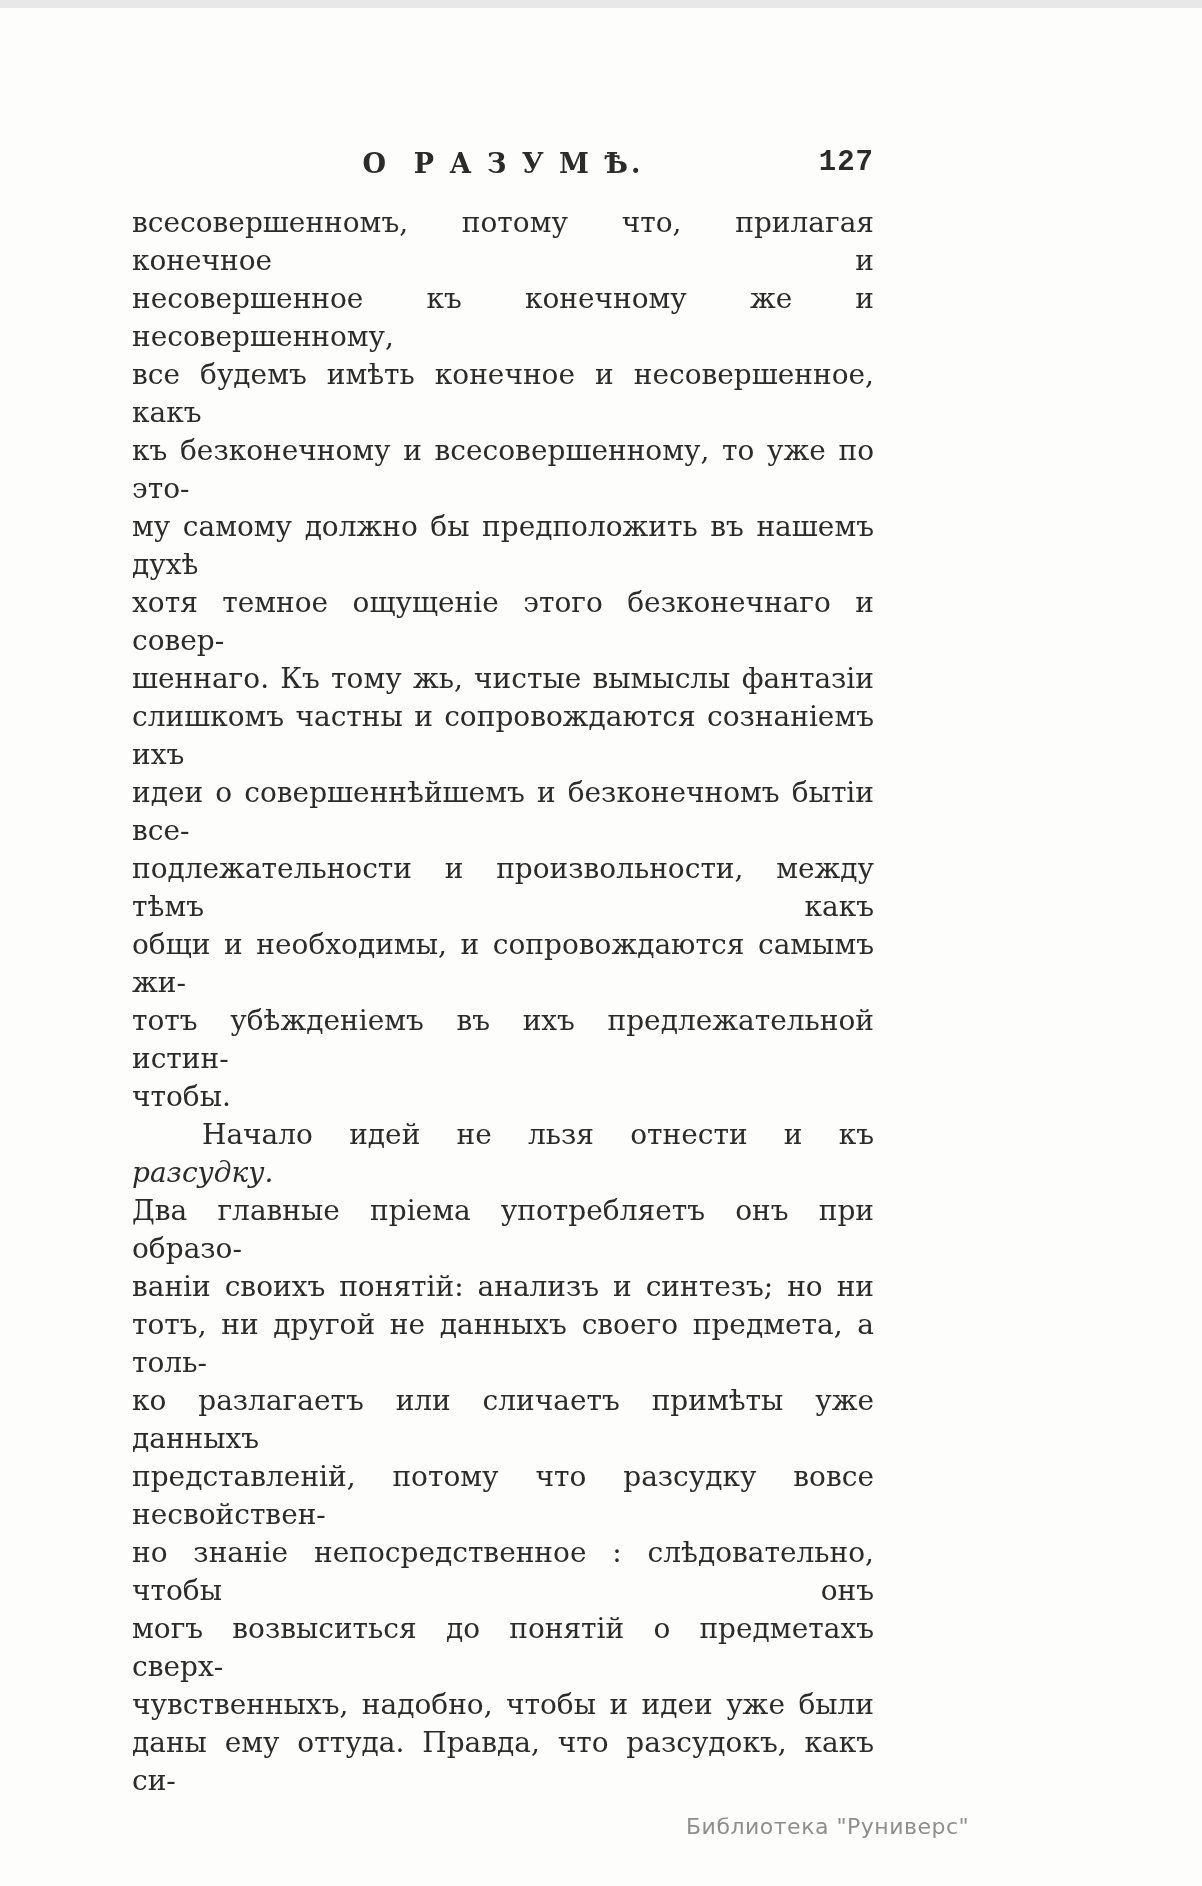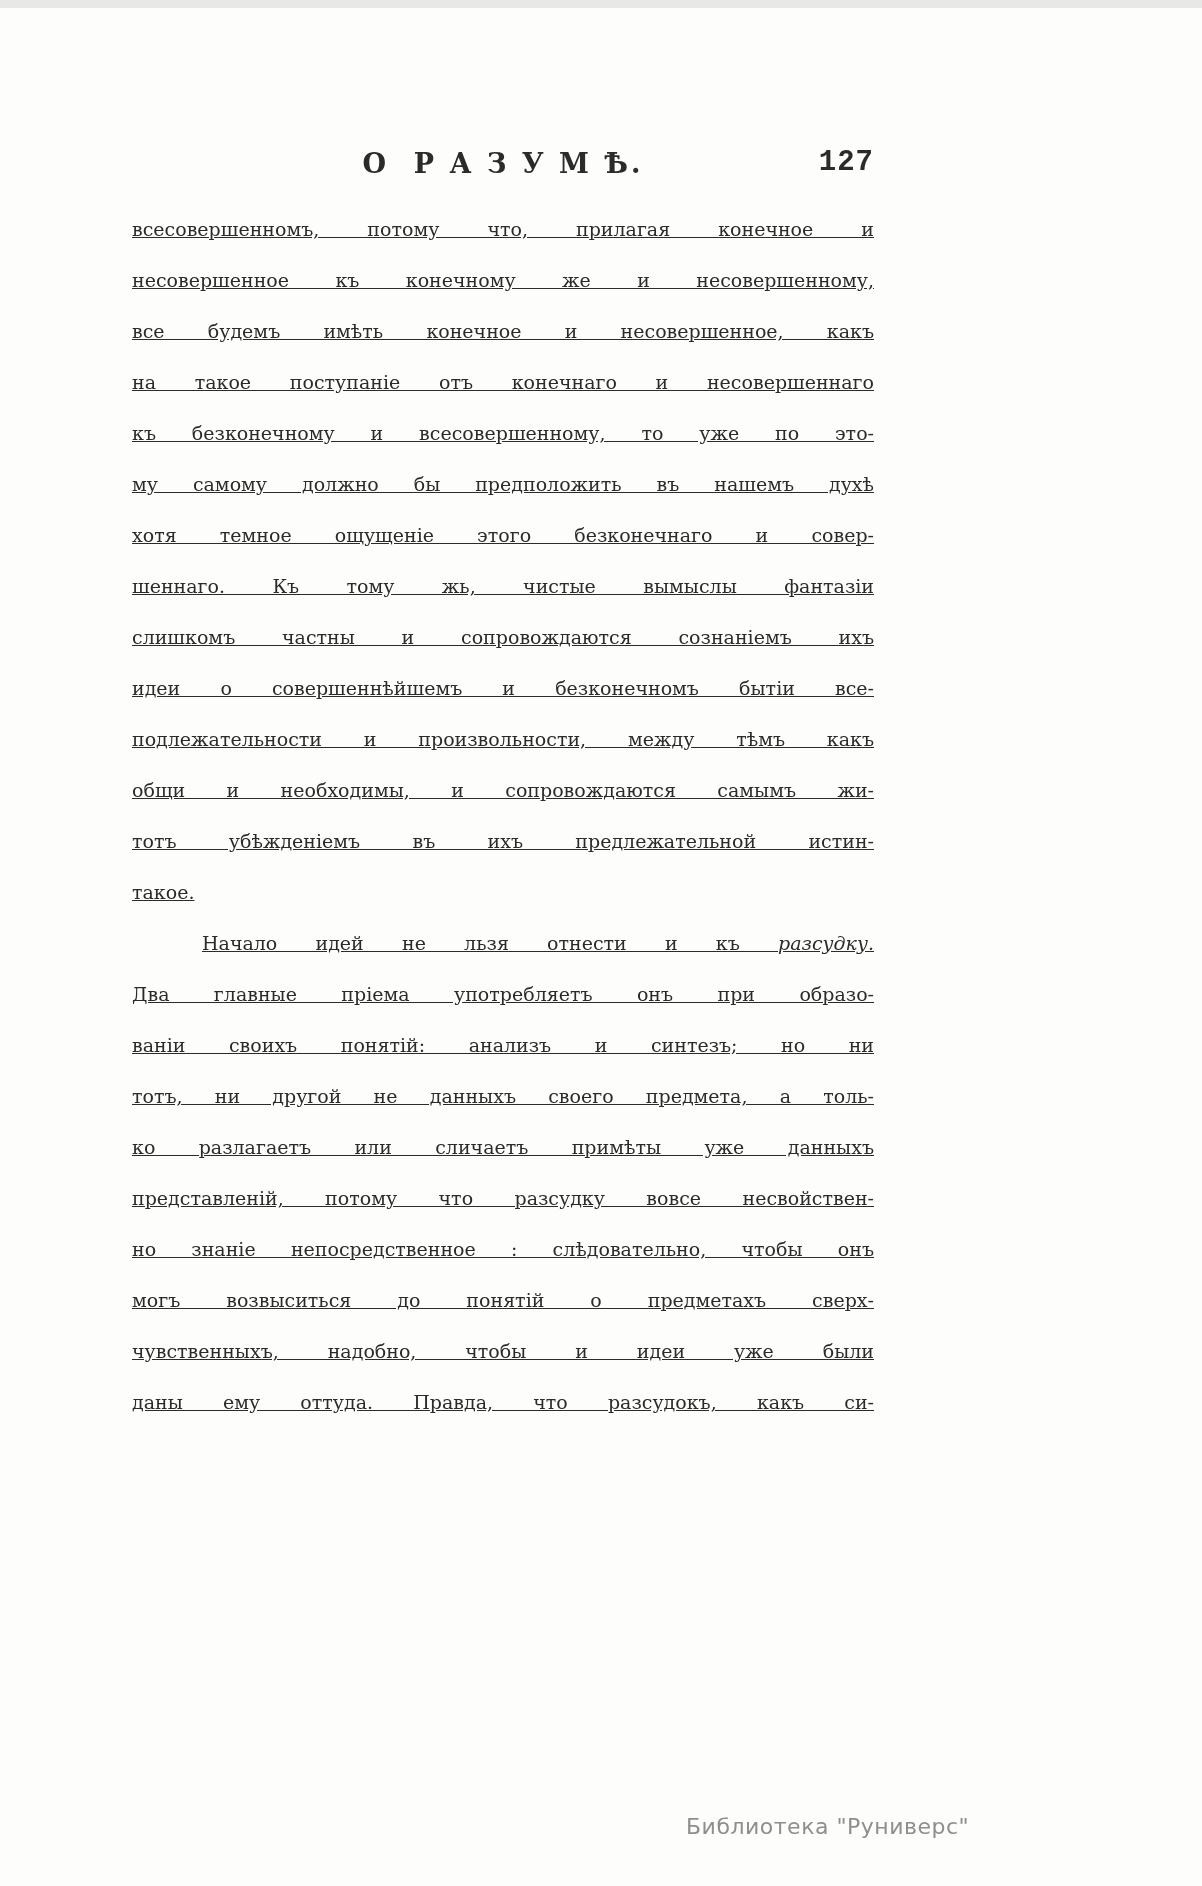--- a/index.html
+++ b/index.html
@@ -42,27 +42,26 @@
     letter-spacing: 1px;
     font-family: Liberation Mono, monospace;
   }
   .body-text {
     position: absolute;
     top: 196px;
     left: 132px;
     width: 742px;
   }
   .line {
-    font-size: 19px;
-    line-height: 51px;
+    font-size: 28px;
+    line-height: 38px;
     text-align: justify;
     text-align-last: justify;
     word-spacing: 2px;
     white-space: normal;
-    text-decoration: underline;
   }
   .line.end {
     text-align-last: left;
   }
   .line.indent {
     text-indent: 70px;
   }
   .italic {
     font-style: italic;
   }
@@ -85,31 +84,30 @@
     <div class="header-title">О  Р А З У М Ѣ.</div>
     <div class="page-number">127</div>
   </div>
 
   <div class="body-text">
 
     <div>
       <div class="line">всесовершенномъ, потому что, прилагая конечное и</div>
       <div class="line">несовершенное къ конечному же и несовершенному,</div>
       <div class="line">все будемъ имѣть конечное и несовершенное, какъ</div>
-      <div class="line">на такое поступаніе отъ конечнаго и несовершеннаго</div>
       <div class="line">къ безконечному и всесовершенному, то уже по это-</div>
       <div class="line">му самому должно бы предположить въ нашемъ духѣ</div>
       <div class="line">хотя темное ощущеніе этого безконечнаго и совер-</div>
       <div class="line">шеннаго. Къ тому жь, чистые вымыслы фантазіи</div>
       <div class="line">слишкомъ частны и сопровождаются сознаніемъ ихъ</div>
       <div class="line">идеи о совершеннѣйшемъ и безконечномъ бытіи все-</div>
       <div class="line">подлежательности и произвольности, между тѣмъ какъ</div>
       <div class="line">общи и необходимы, и сопровождаются самымъ жи-</div>
       <div class="line">тотъ убѣжденіемъ въ ихъ предлежательной истин-</div>
-      <div class="line end">такое.</div>
+      <div class="line end">чтобы.</div>
     </div>
 
     <div>
       <div class="line indent"><span>Начало идей не льзя отнести и къ </span><span class="italic">разсудку.</span></div>
       <div class="line">Два главные пріема употребляетъ онъ при образо-</div>
       <div class="line">ваніи своихъ понятій: анализъ и синтезъ; но ни</div>
       <div class="line">тотъ, ни другой не данныхъ своего предмета, а толь-</div>
       <div class="line">ко разлагаетъ или сличаетъ примѣты уже данныхъ</div>
       <div class="line">представленій, потому что разсудку вовсе несвойствен-</div>
       <div class="line">но знаніе непосредственное : слѣдовательно, чтобы онъ</div>

